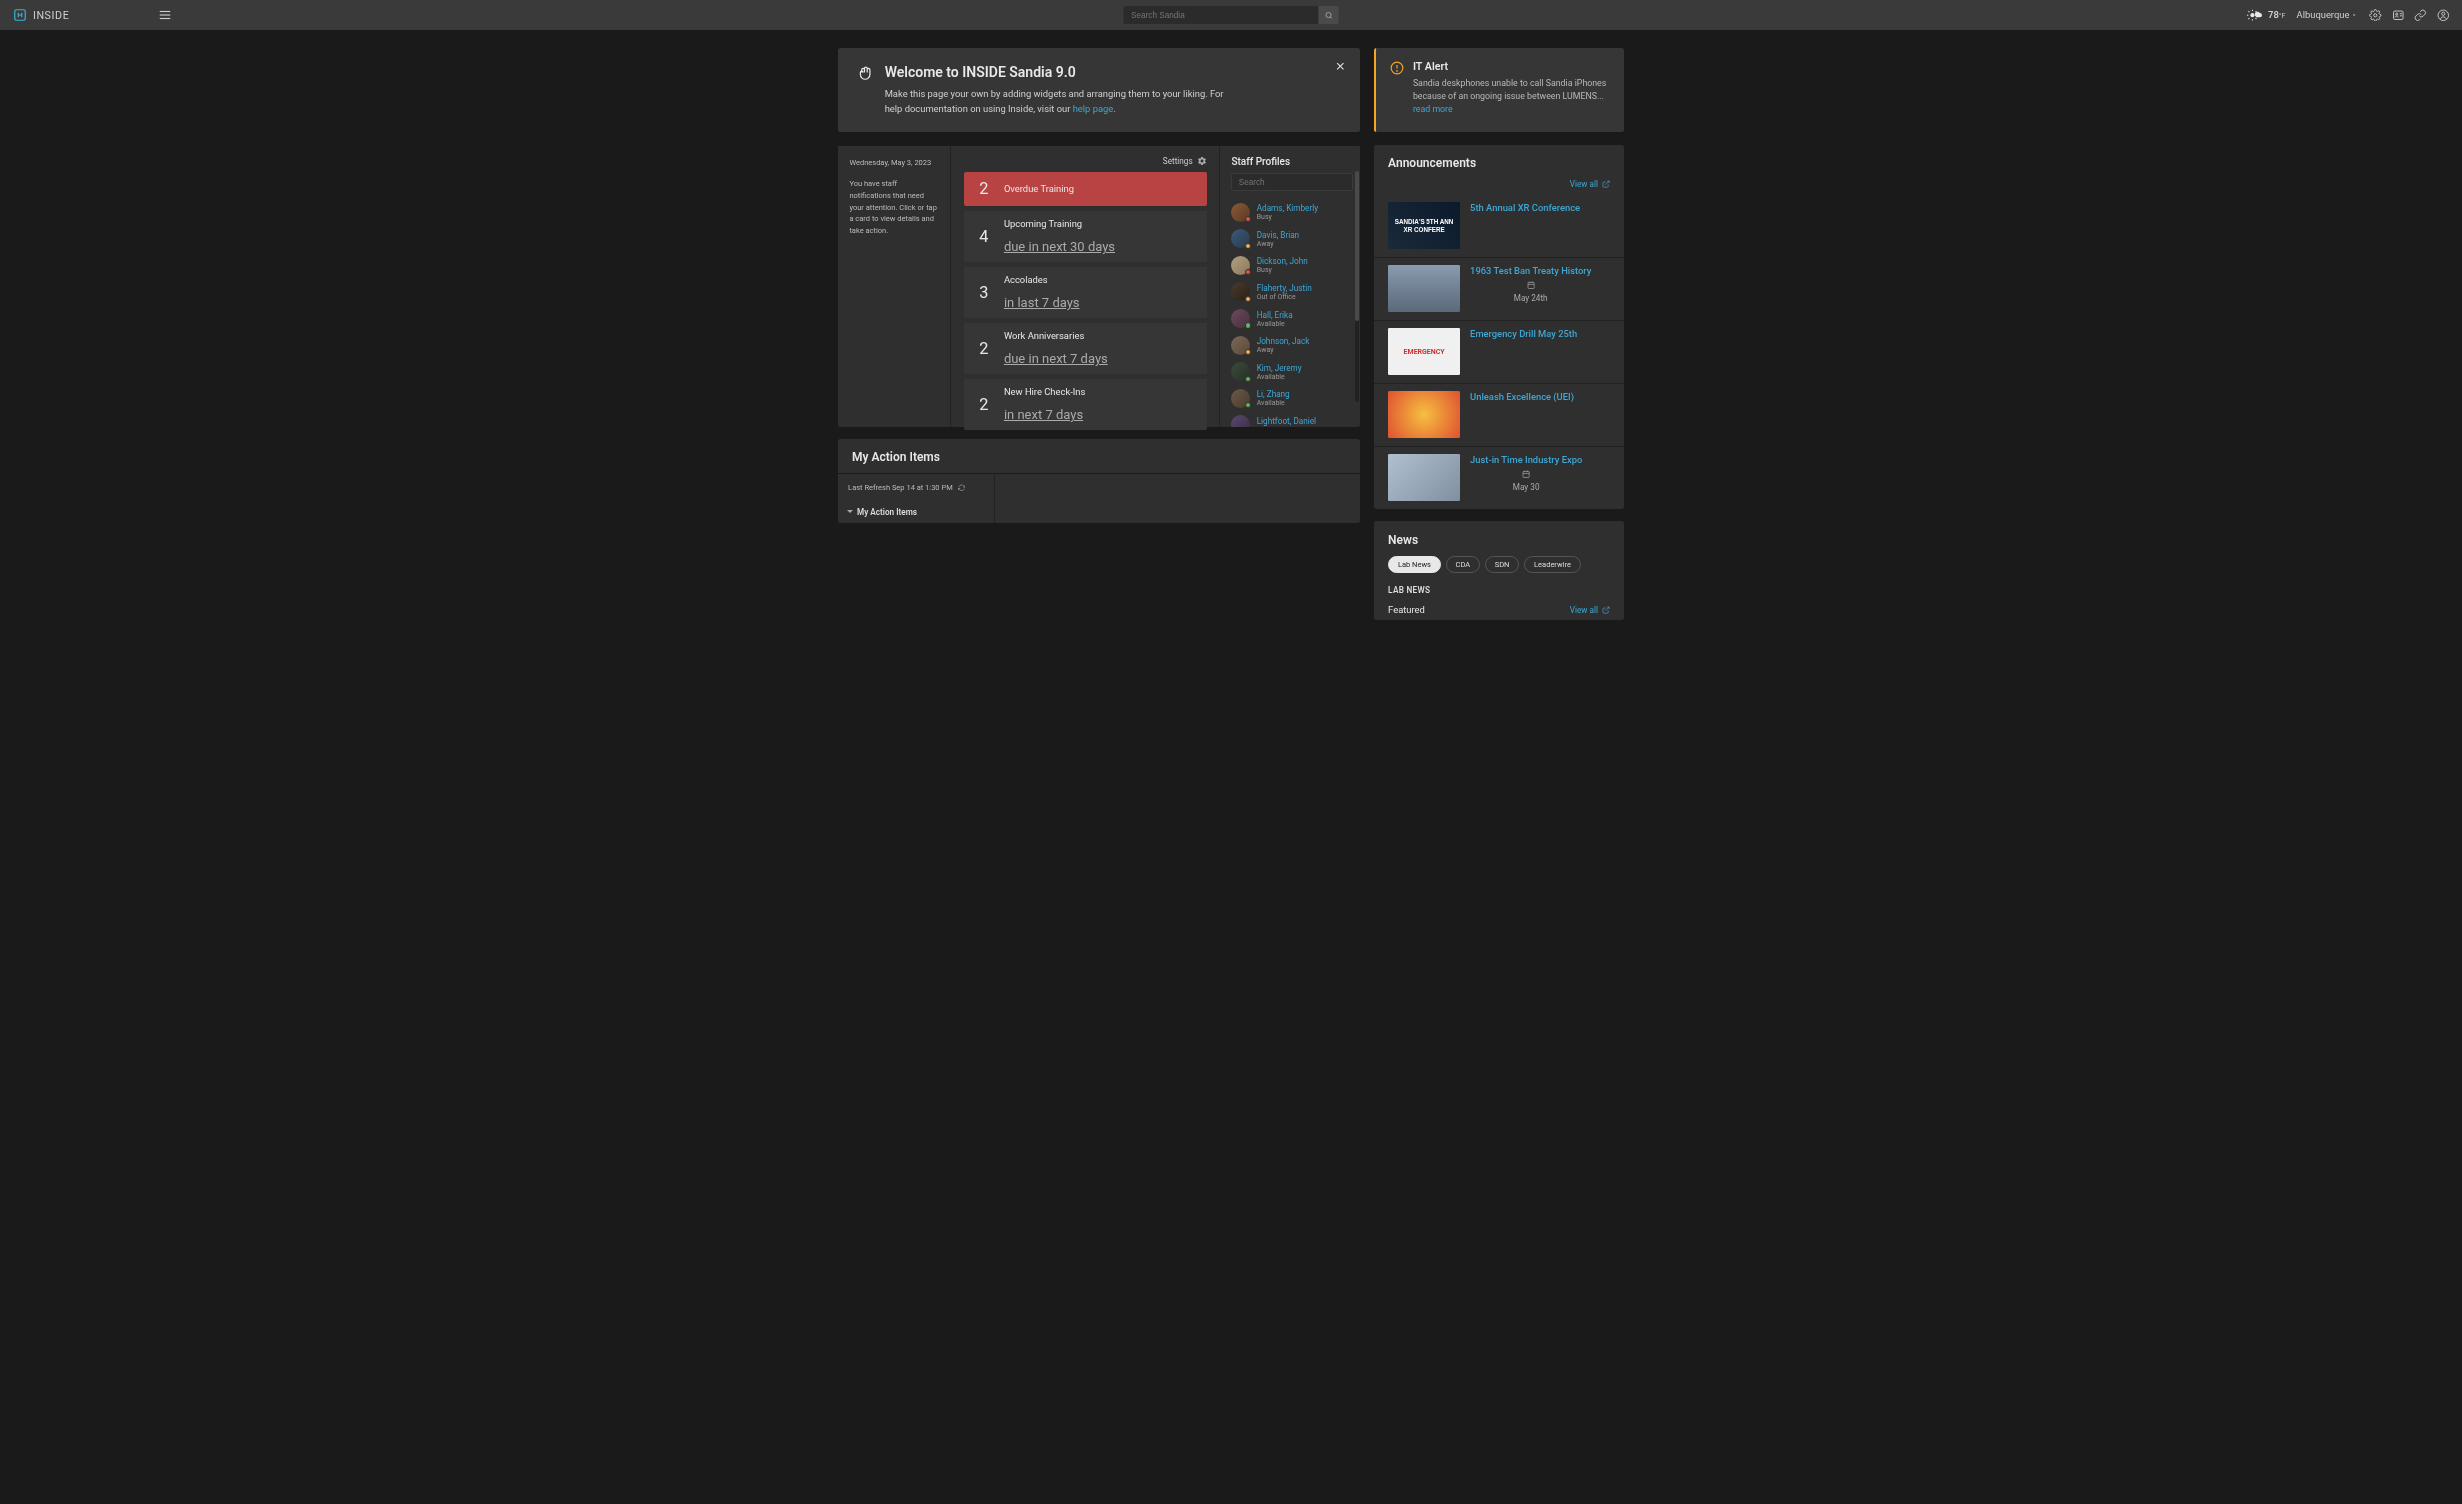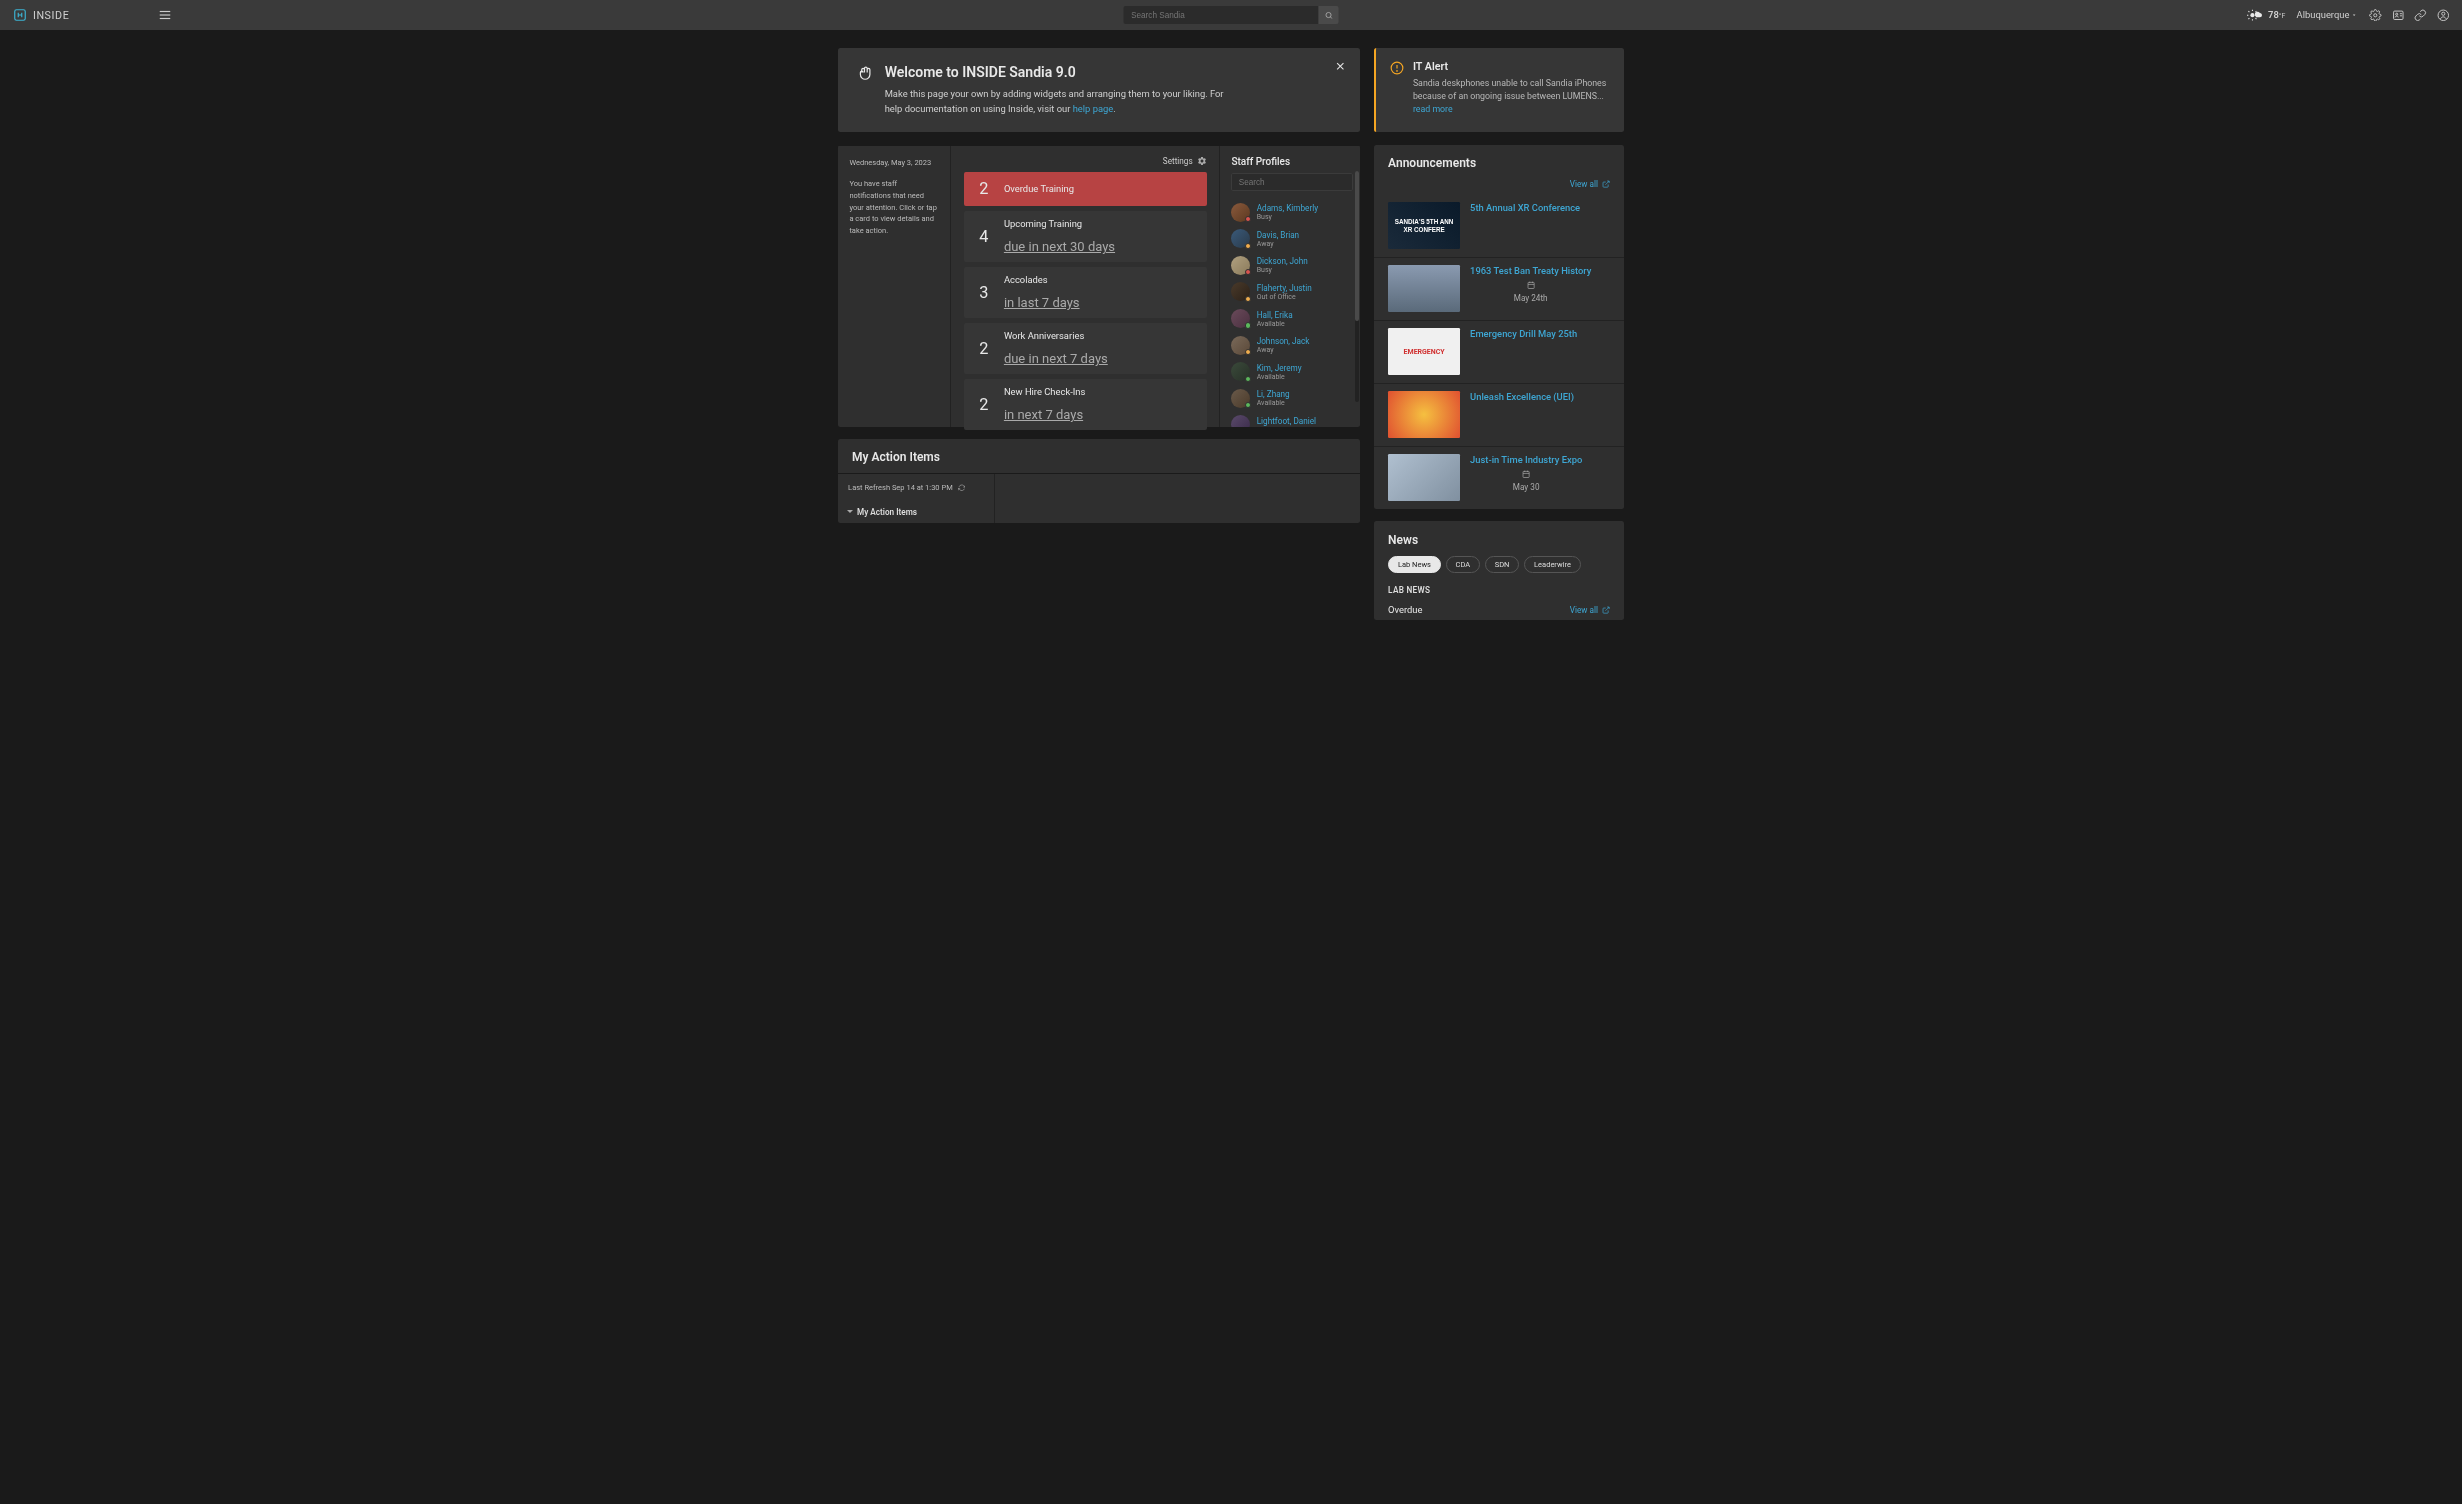--- a/index.html
+++ b/index.html
@@ -577,21 +577,21 @@
       <div class="card">
         <div class="card-header">News</div>
         <div class="news-pills" id="news-pills">
             <span class="pill active">Lab News</span>
             <span class="pill">CDA</span>
             <span class="pill">SDN</span>
             <span class="pill">Leaderwire</span>
           </div>
         <div class="news-label">LAB NEWS</div>
         <div class="news-feat-row">
-          <span class="news-feat">Overdue</span>
+          <span class="news-feat">Featured</span>
           <a href="#" style="color:#3ea7d4;font-size:8.2px;text-decoration:none;display:inline-flex;align-items:center;gap:3.8px;">
             <span>View all</span>
             <span>
                 <svg width="8.2" height="8.2" viewBox="0 0 24 24" fill="none" stroke="currentColor" stroke-width="2">
                   <path d="M18 13v6a2 2 0 0 1-2 2H5a2 2 0 0 1-2-2V8a2 2 0 0 1 2-2h6M15 3h6v6M10 14L21 3"></path>
                 </svg>
               </span>
           </a>
         </div>
       </div>

